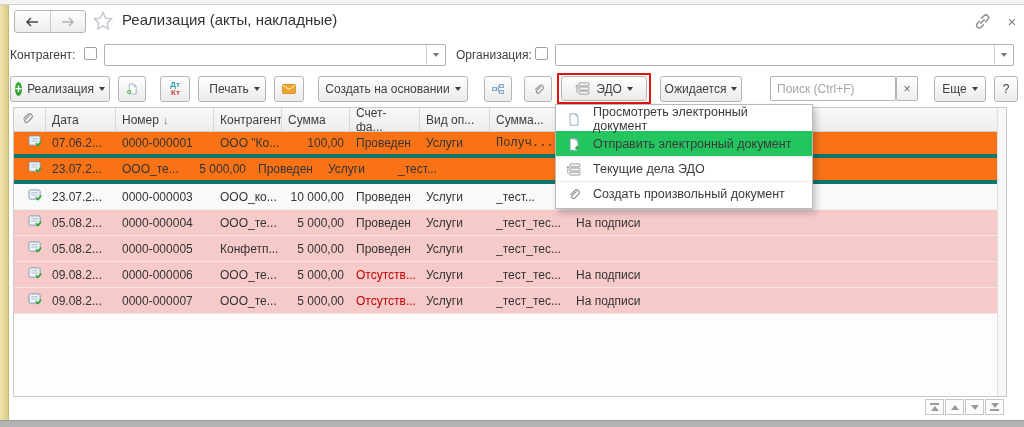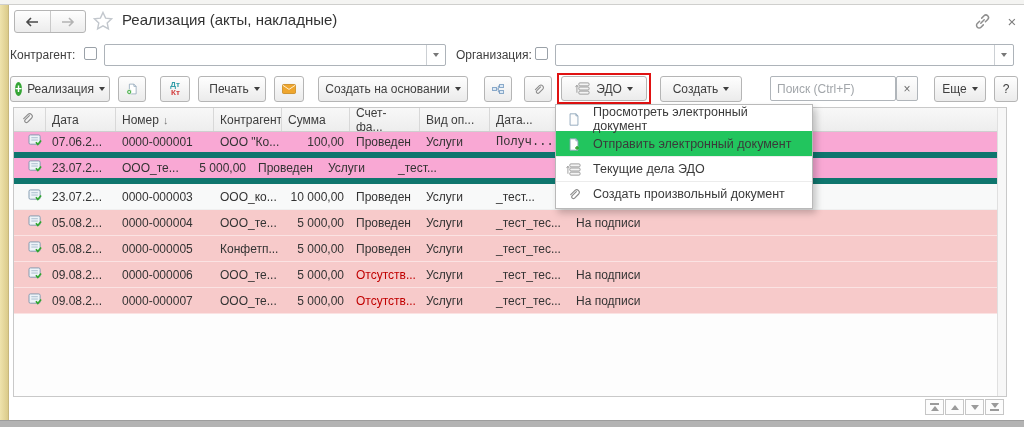--- a/index.html
+++ b/index.html
@@ -45,21 +45,21 @@
                 background:linear-gradient(#fefefe,#efefef);display:flex;align-items:center;justify-content:center;color:#6e6e6e;box-sizing:border-box;}
   .annotation{position:absolute;left:557px;top:73px;width:94px;height:31px;border:2px solid #e01212;box-sizing:border-box;pointer-events:none;z-index:5;}
   
   .grid{position:absolute;left:13px;top:107px;width:994px;height:290px;border:1px solid #c9c9c9;box-sizing:border-box;background:#fdfdfd;overflow:hidden;}
   .grid-head{display:flex;height:24px;background:linear-gradient(#f8f8f8,#ededed);border-bottom:1px solid #cfcfcf;box-sizing:border-box;}
   .th{display:flex;align-items:center;gap:4px;padding:0 6px;box-sizing:border-box;border-right:1px solid #d8d8d8;height:100%;
       overflow:hidden;color:#3c3c3c;}
   .th:last-child{border-right:none;}
   .th .sort{color:#777;font-size:11px;}
   .tr{display:flex;height:26px;box-sizing:border-box;}
-  .tone-pale{background:#f9a8d4;border-bottom:6px solid #0f766e;}
+  .tone-pale{background:#f97316;border-bottom:4px solid #0f766e;}
   .tone-light{background:#f8f9f9;border-bottom:1px solid #f0f0f0;}
   .tone-pink{background:#f7caca;border-bottom:1px solid #fbe3e3;}
   .td{display:flex;align-items:center;padding:0 6px;box-sizing:border-box;height:100%;overflow:hidden;white-space:nowrap;color:#333;}
   .td.num{justify-content:flex-end;}
   .td.icon-cell{justify-content:flex-end;padding-right:3px;}
   .red-text{color:#c00000;}
   .vscroll{position:absolute;right:0;top:0;bottom:0;width:8px;background:#f7f7f7;border-left:1px solid #e0e0e0;}
   
   .menu{position:absolute;left:555px;top:104px;width:256px;background:#fff;border:1px solid #b9b9b9;
         box-shadow:3px 4px 7px rgba(0,0,0,.22);padding:2px 0;z-index:10;}
@@ -183,21 +183,21 @@
       <rect x="4" y="2" width="11" height="3.2" rx="1.2" fill="#f4f4f4" stroke="#9a9a9a"></rect>
       <rect x="4" y="6.4" width="11" height="3.2" rx="1.2" fill="#f4f4f4" stroke="#9a9a9a"></rect>
       <rect x="4" y="10.8" width="11" height="3.2" rx="1.2" fill="#f4f4f4" stroke="#9a9a9a"></rect>
       <path d="M2 12.5v-8l-1.5 2m1.5-2l1.5 2" fill="none" stroke="#9a9a9a"></path>
     </svg>
     <span class="lbl">ЭДО</span>
     <span class="caret"></span>
   </div>
   <div class="annotation" style="border-color: rgb(224, 18, 18);"></div>
   <div class="btn" style="left:660px;width:82px;">
-    <span class="lbl">Создать</span>
+    <span class="lbl">Ожидается</span>
     <span class="caret"></span>
   </div>
   <div class="search-box">
     <input type="text" placeholder="Поиск (Ctrl+F)" style="">
   </div>
   <div class="search-clear">×</div>
   <div class="btn" style="left:934px;width:52px;">
     <span class="lbl">Еще</span>
     <span class="caret"></span>
   </div>
@@ -226,21 +226,21 @@
         <div class="th" style="width: 68px;">
           <span>Сумма</span>
         </div>
         <div class="th" style="width: 70px;">
           <span>Счет-фа...</span>
         </div>
         <div class="th" style="width: 70px;">
           <span>Вид оп...</span>
         </div>
         <div class="th" style="width: 80px;">
-          <span>Дата...</span>
+          <span>Сумма...</span>
         </div>
         <div class="th" style="width: 430px;">
           <span></span>
         </div>
       </div>
     <div>
         <div class="tr tone-pale">
           <div class="td icon-cell" style="width: 32px;">
             <span><svg width="15" height="13" viewBox="0 0 16 14">
                 <rect x="1" y="1" width="12" height="10" rx="1.5" fill="#eef3f8" stroke="#7d97ad"></rect>

